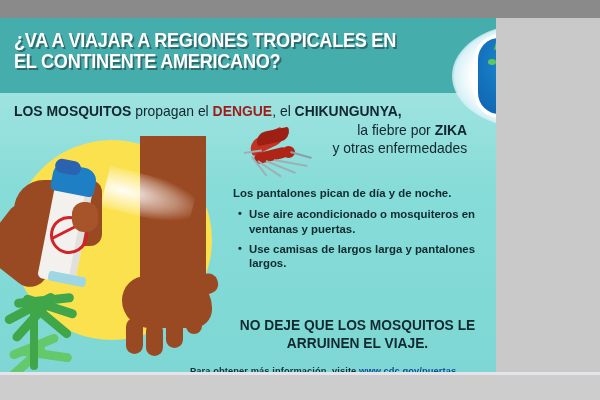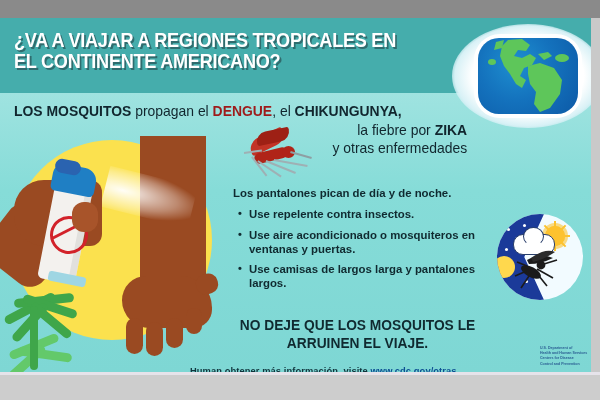--- a/index.html
+++ b/index.html
@@ -5,21 +5,21 @@
   html,body{margin:0;padding:0;background:#cfcfcf;}
   body{font-family:"Liberation Sans", sans-serif;}
   #poster{
     position:relative;width:600px;height:400px;overflow:hidden;
     background:#c9c9c9;
   }
   .band-top{position:absolute;left:0;top:0;width:600px;height:18px;background:#8a8a8a;}
   .band-bottom{position:absolute;left:0;top:372px;width:600px;height:28px;background:#cdcdcd;}
   .band-bottom .hairline{position:absolute;left:0;top:0;width:600px;height:3px;background:#e6e3ea;}
 
-  .canvas{position:absolute;left:0;top:18px;width:591px;height:354px;overflow:hidden;
+  .canvas{position:absolute;left:0;top:18px;width:496px;height:354px;overflow:hidden;
     background:#7fd9d6;}
   .header-band{position:absolute;left:0;top:0;width:600px;height:75px;background:#45adac;}
   .body-bg{position:absolute;left:0;top:75px;width:600px;height:279px;
     background:linear-gradient(180deg,#9fe3e0 0%, #86dcd8 35%, #7ed7d4 100%);}
 
   
   .headline{position:absolute;left:14px;top:12px;width:450px;
     color:#ffffff;font-weight:bold;font-size:19.5px;line-height:21px;
     letter-spacing:-0.3px;
     transform:scaleX(.93);transform-origin:left top;
@@ -224,21 +224,20 @@
         <div class="frond" style="left:8px;top:206px;width:52px;background:#63c96a;transform:rotate(-22deg);"></div>
         <div class="frond" style="left:18px;top:214px;width:54px;background:#63c96a;transform:rotate(8deg);"></div>
         <div class="frond" style="left:4px;top:222px;width:46px;background:#63c96a;transform:rotate(-42deg);"></div>
         <div class="frond" style="left:30px;top:170px;width:8px;height:64px;border-radius:4px;background:#3fa64a;"></div>
       </div>
     </div>
 
     <div class="copy">
       <div class="line">Los pantalones pican de día y de noche.</div>
       <ul class="bullets">
-        <li>Use repelente contra insectos.</li>
         <li>Use aire acondicionado o mosquiteros en ventanas y puertas.</li>
         <li>Use camisas de largos larga y pantalones largos.</li>
       </ul>
     </div>
 
     <div class="dn">
       <div class="sun"></div>
       <div class="ray" style="transform:rotate(0deg);"></div>
       <div class="ray" style="transform:rotate(45deg);"></div>
       <div class="ray" style="transform:rotate(90deg);"></div>
@@ -268,21 +267,21 @@
         </g>
       </svg>
     </div>
 
     <div class="cta">
       <div>NO DEJE QUE LOS MOSQUITOS LE</div>
       <div>ARRUINEN EL VIAJE.</div>
     </div>
 
     <div class="footer">
-      <span>Human obtener más información, visite </span><span class="url">www.cdc.gov/otras</span>
+      <span>Para obtener más información, visite </span><span class="url">www.cdc.gov/puertas</span>
     </div>
 
     <div class="hhs-text">
       <div>U.S. Department of</div>
       <div>Health and Human Services</div>
       <div>Centers for Disease</div>
       <div>Control and Prevention</div>
     </div>
 
   </div>

